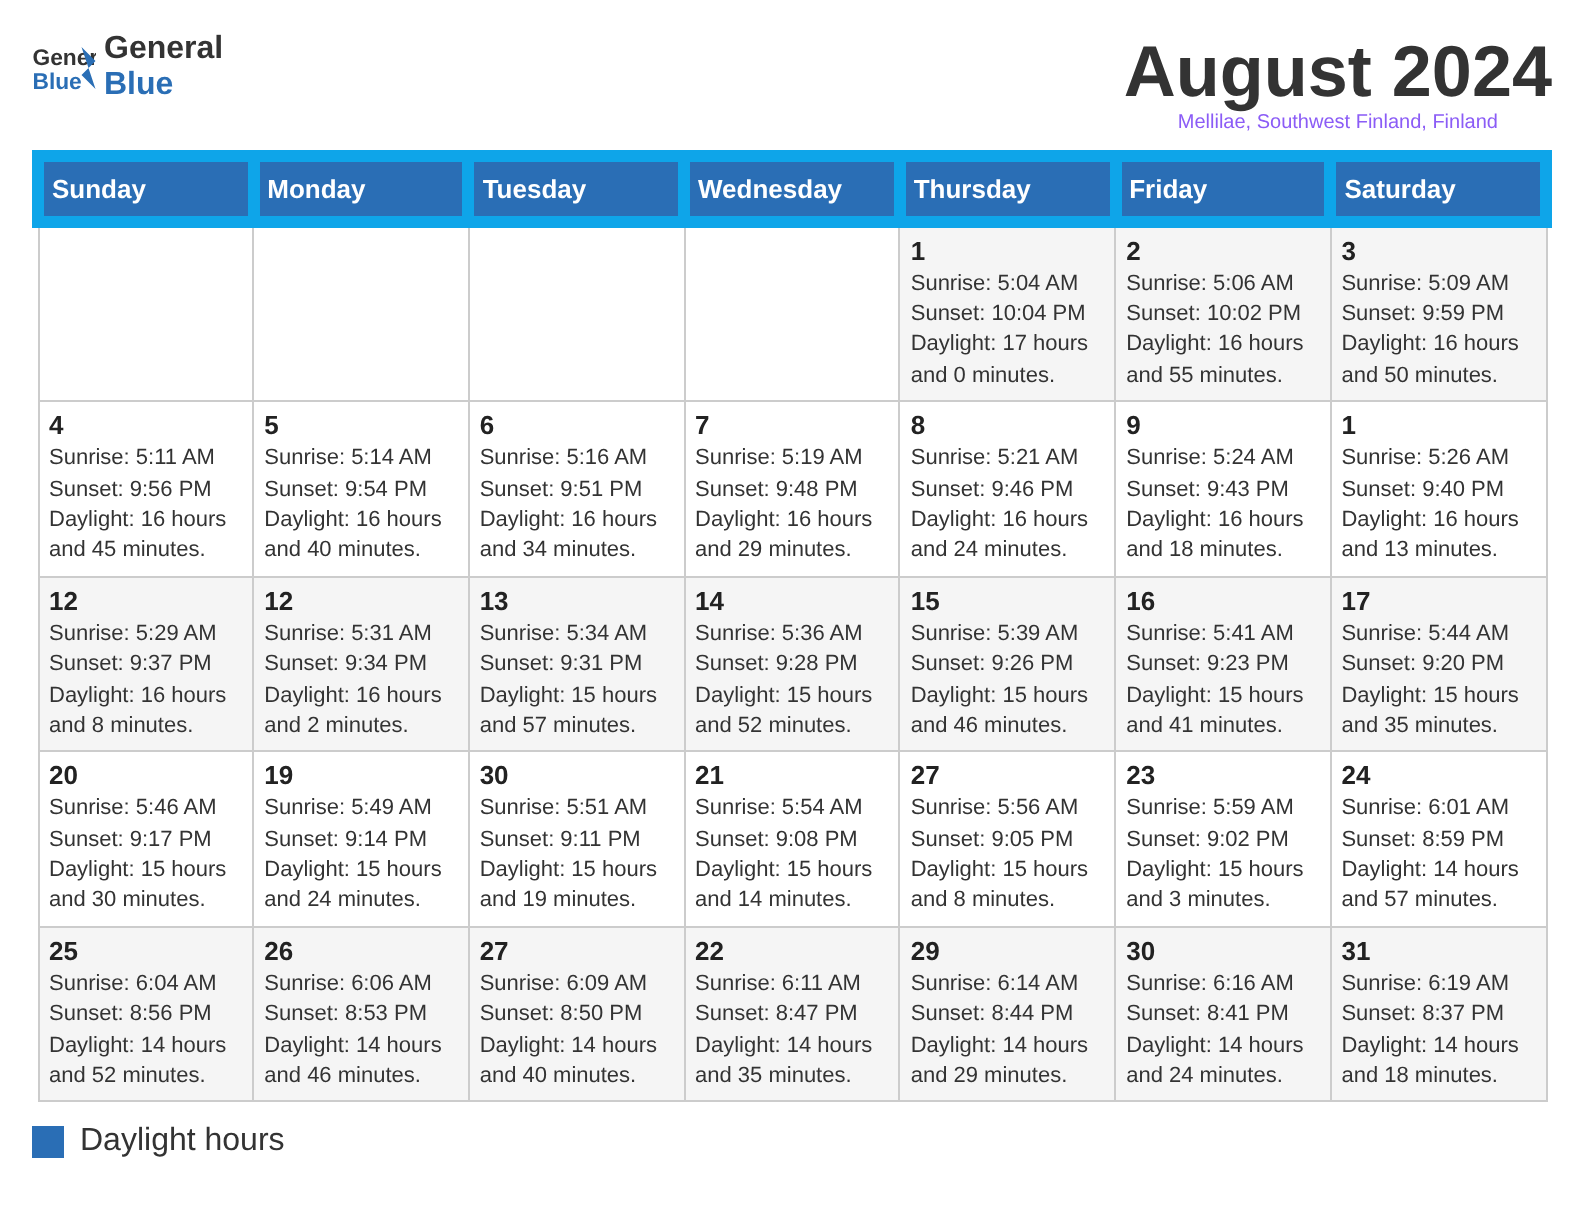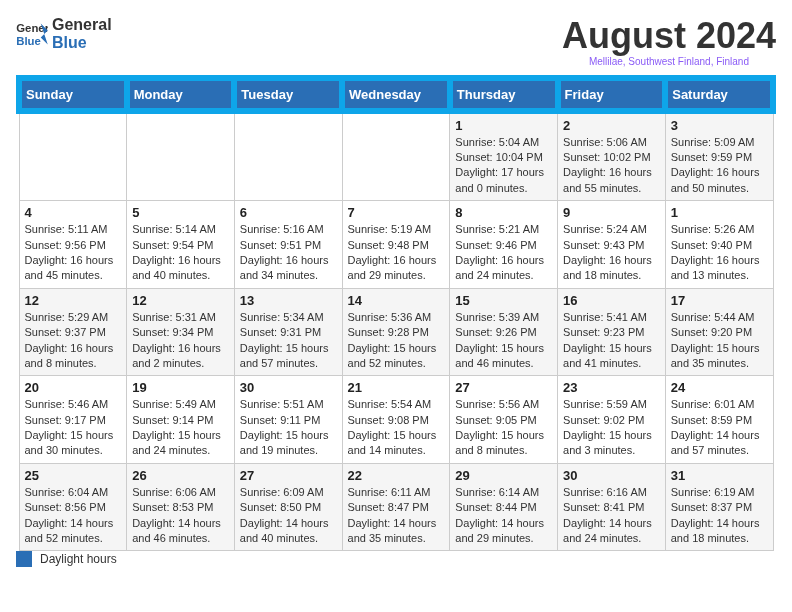--- a/index.html
+++ b/index.html
@@ -79,22 +79,22 @@
       color: #333;
       line-height: 1.4;
     }
     .empty-cell {
       background: #fff !important;
     }
     .legend {
       display: flex;
       align-items: center;
       gap: 8px;
-      margin-top: 0;
-      font-size: 12px;
+      margin-top: 11px;
+      font-size: 16px;
       color: #333;
     }
     .legend-box {
       width: 16px;
       height: 16px;
       background: #2a6eb5;
       display: inline-block;
     }
   </style>
 </head>

